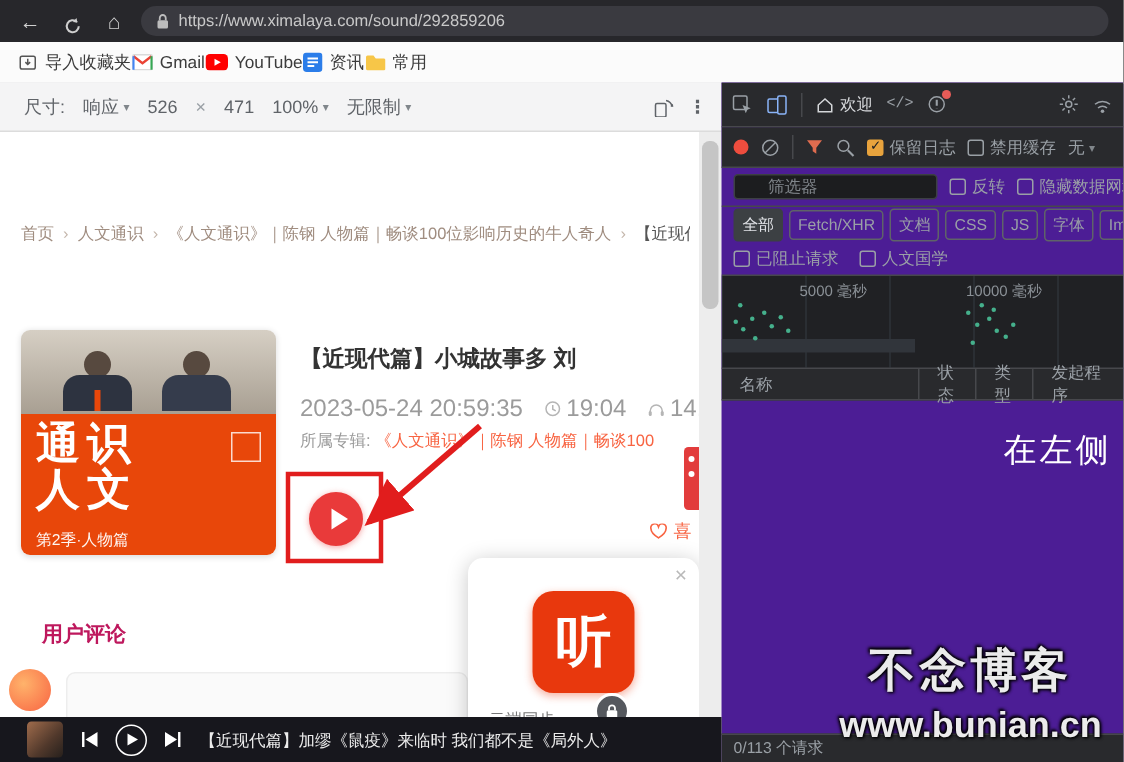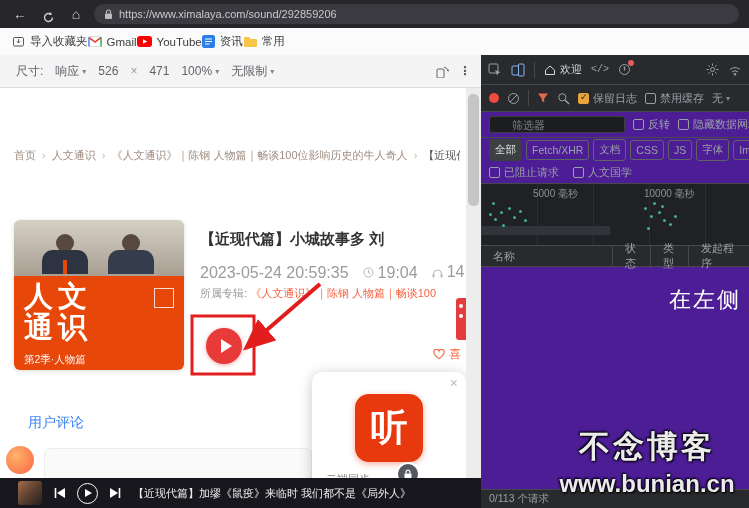--- a/index.html
+++ b/index.html
@@ -45,21 +45,21 @@
   #sound-album{position:absolute;left:200px;top:198px;width:262px;font-size:11px;color:#9b9b9b;white-space:nowrap;overflow:hidden}
   .album-link{color:#f86442}
 
   #play-button{position:absolute;left:206px;top:240px;width:36px;height:36px;border-radius:50%;background:#e93a3a;display:flex;align-items:center;justify-content:center;box-shadow:0 1px 4px rgba(233,58,58,.45)}
   #play-button .tri{width:0;height:0;border-left:11px solid #fff;border-top:7px solid transparent;border-bottom:7px solid transparent;margin-left:4px}
 
   #like-button{position:absolute;left:433px;top:258px;display:flex;align-items:center;gap:4px;font-size:12px;color:#f86442;white-space:nowrap}
   #feedback-tab{position:absolute;left:456px;top:210px;width:10px;height:42px;background:#e23c3c;border-radius:3px 0 0 3px}
   #feedback-tab i{display:block;width:4px;height:4px;border-radius:50%;background:#fff;margin:6px auto 0}
 
-  #comments-title{position:absolute;left:28px;top:326px;font-size:14px;font-weight:normal;color:#3b82f6}
+  #comments-title{position:absolute;left:28px;top:326px;font-size:14px;font-weight:bold;color:#be185d}
   #comment-avatar{position:absolute;left:6px;top:358px;width:28px;height:28px;border-radius:50%;background:radial-gradient(circle at 35% 35%,#ffb36b,#f86442)}
   #comment-input{position:absolute;left:44px;top:360px;width:268px;height:60px;background:#fafafa;border:1px solid #ededed;border-radius:6px}
 
   #app-popup{position:absolute;left:312px;top:284px;width:154px;height:136px;background:#fff;border-radius:10px 10px 0 0;box-shadow:0 2px 14px rgba(0,0,0,.22);z-index:5}
   #popup-close{position:absolute;right:8px;top:4px;color:#b9b9b9;font-size:14px;line-height:14px}
   #popup-logo{position:absolute;left:43px;top:22px;width:68px;height:68px;border-radius:14px;background:#e8380d;color:#fff;display:flex;align-items:center;justify-content:center;font-size:37px;font-weight:bold;box-shadow:0 2px 6px rgba(232,56,13,.4)}
   #popup-sync-text{position:absolute;left:14px;top:100px;font-size:11px;color:#777}
   #popup-lock{position:absolute;left:84px;top:90px;width:24px;height:24px;border-radius:50%;background:#55585e;border:2px solid #fff;display:flex;align-items:center;justify-content:center}
 
   #player-bar{position:absolute;left:0;top:478px;width:481px;height:30px;background:#17171d;display:flex;align-items:center;gap:11px;padding-left:18px;z-index:6}
@@ -248,22 +248,22 @@
             <div class="torso"></div>
             <div class="tie"></div>
         </div>
         <div class="person p2" style="left:94px">
           <div class="head"></div>
             <div class="torso"></div>
         </div>
       </div>
       <div id="cover-body">
         <div id="cover-big">
+          <div>通识</div>
           <div>人文</div>
-          <div>通识</div>
         </div>
         <div id="cover-sub">第2季·人物篇</div>
         <div id="cover-seal"></div>
       </div>
     </div>
 
     <div id="sound-title">【近现代篇】小城故事多 刘</div>
 
     <div id="sound-meta">
       <span class="meta-item">2023-05-24 20:59:35</span>

